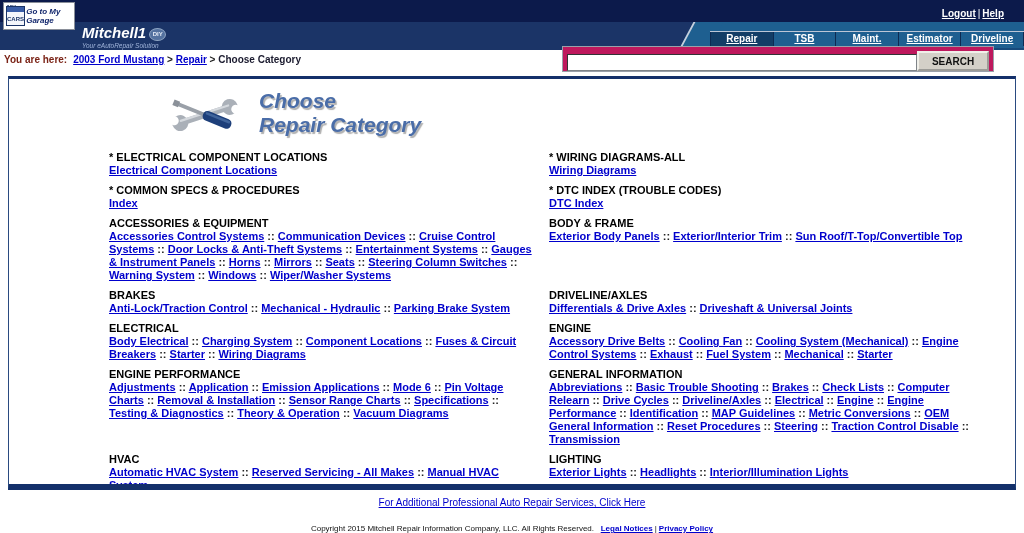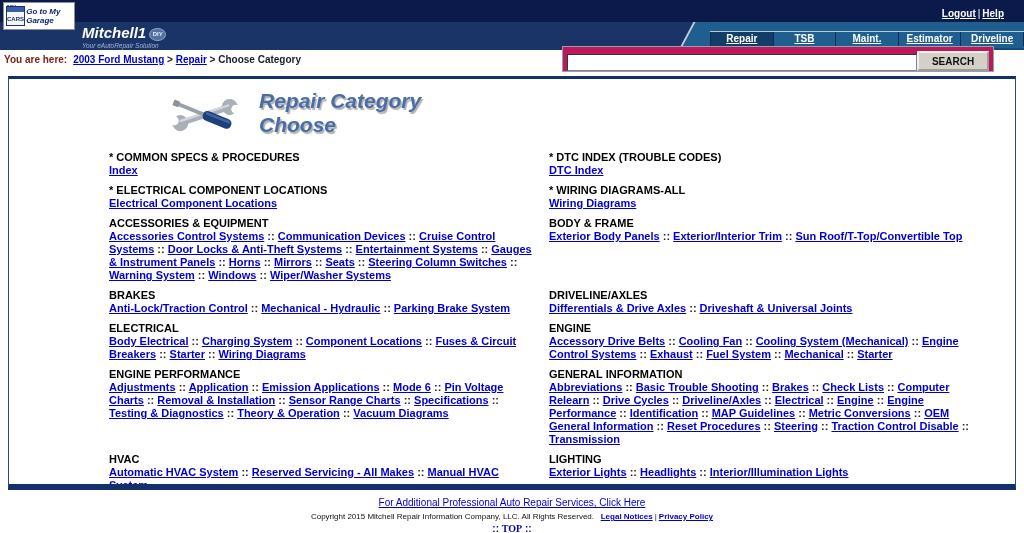--- a/index.html
+++ b/index.html
@@ -66,21 +66,21 @@
   table.cats { border-collapse:collapse; margin:10px 0 0 100px; table-layout:fixed; width:880px; }
   table.cats td { width:440px; vertical-align:top; padding:0 10px 7px 0; }
   .cat-heading { font-size:11px; font-weight:bold; color:#000; line-height:13px; }
   .cat-links { font-size:11px; line-height:13px; }
   .cat-link { color:#0000cc; font-weight:bold; text-decoration:underline; }
   .sep { color:#222; font-weight:bold; }
 
   
   .footer { height:52px; text-align:center; padding-top:2px; background:#ffffff; }
   .svc-link { font-size:10px; color:#0000cc; text-decoration:underline; }
-  .copyline { font-size:8px; color:#111; margin-top:2px; }
+  .copyline { font-size:8px; color:#111; margin-top:14px; }
   .copyline a { color:#0000cc; text-decoration:underline; font-weight:bold; }
   .copyline .pipe { margin:0 2px; }
   .topline { font-size:10px; font-weight:bold; color:#0000cc; margin-top:2px; }
   .topline a { color:#0000cc; text-decoration:underline; font-weight:bold;font-family:Liberation Serif, serif; }
   .bottombar { height:6px; background:#1e5f90; }
 </style>
 </head>
 <body>
 
 <div class="topbar">
@@ -134,44 +134,44 @@
         <rect x="12" y="23" width="52" height="2.2" rx="1" fill="#d5d9de"></rect>
       </g>
       <g transform="rotate(22 38 26)">
         <rect x="6" y="24" width="32" height="4" fill="#9aa0a8"></rect>
         <rect x="4" y="23" width="6" height="6" fill="#8b9199"></rect>
         <rect x="36" y="21" width="30" height="10" rx="4.5" fill="#1d3f7a"></rect>
         <rect x="38" y="22.5" width="26" height="2.5" rx="1" fill="#41659c"></rect>
       </g>
     </svg>
     <div class="title-text">
+      <div>Choose</div>
       <div>Repair Category</div>
-      <div>Choose</div>
     </div>
   </div>
   <table class="cats">
       <tbody id="cat-body">
         <tr>
           <td>
+            <div class="cat-heading">* ELECTRICAL COMPONENT LOCATIONS</div>
+            <div class="cat-links"><a href="#" class="cat-link">Electrical Component Locations</a></div>
+          </td>
+          <td>
+            <div class="cat-heading">* WIRING DIAGRAMS-ALL</div>
+            <div class="cat-links"><a href="#" class="cat-link">Wiring Diagrams</a></div>
+          </td>
+        </tr>
+        <tr>
+          <td>
             <div class="cat-heading">* COMMON SPECS &amp; PROCEDURES</div>
             <div class="cat-links"><a href="#" class="cat-link">Index</a></div>
           </td>
           <td>
             <div class="cat-heading">* DTC INDEX (TROUBLE CODES)</div>
             <div class="cat-links"><a href="#" class="cat-link">DTC Index</a></div>
-          </td>
-        </tr>
-        <tr>
-          <td>
-            <div class="cat-heading">* ELECTRICAL COMPONENT LOCATIONS</div>
-            <div class="cat-links"><a href="#" class="cat-link">Electrical Component Locations</a></div>
-          </td>
-          <td>
-            <div class="cat-heading">* WIRING DIAGRAMS-ALL</div>
-            <div class="cat-links"><a href="#" class="cat-link">Wiring Diagrams</a></div>
           </td>
         </tr>
         <tr>
           <td>
             <div class="cat-heading">ACCESSORIES &amp; EQUIPMENT</div>
             <div class="cat-links"><a href="#" class="cat-link">Accessories Control Systems</a><span class="sep"> :: </span><a href="#" class="cat-link">Communication Devices</a><span class="sep"> :: </span><a href="#" class="cat-link">Cruise Control Systems</a><span class="sep"> :: </span><a href="#" class="cat-link">Door Locks &amp; Anti-Theft Systems</a><span class="sep"> :: </span><a href="#" class="cat-link">Entertainment Systems</a><span class="sep"> :: </span><a href="#" class="cat-link">Gauges &amp; Instrument Panels</a><span class="sep"> :: </span><a href="#" class="cat-link">Horns</a><span class="sep"> :: </span><a href="#" class="cat-link">Mirrors</a><span class="sep"> :: </span><a href="#" class="cat-link">Seats</a><span class="sep"> :: </span><a href="#" class="cat-link">Steering Column Switches</a><span class="sep"> :: </span><a href="#" class="cat-link">Warning System</a><span class="sep"> :: </span><a href="#" class="cat-link">Windows</a><span class="sep"> :: </span><a href="#" class="cat-link">Wiper/Washer Systems</a></div>
           </td>
           <td>
             <div class="cat-heading">BODY &amp; FRAME</div>
             <div class="cat-links"><a href="#" class="cat-link">Exterior Body Panels</a><span class="sep"> :: </span><a href="#" class="cat-link">Exterior/Interior Trim</a><span class="sep"> :: </span><a href="#" class="cat-link">Sun Roof/T-Top/Convertible Top</a></div>

